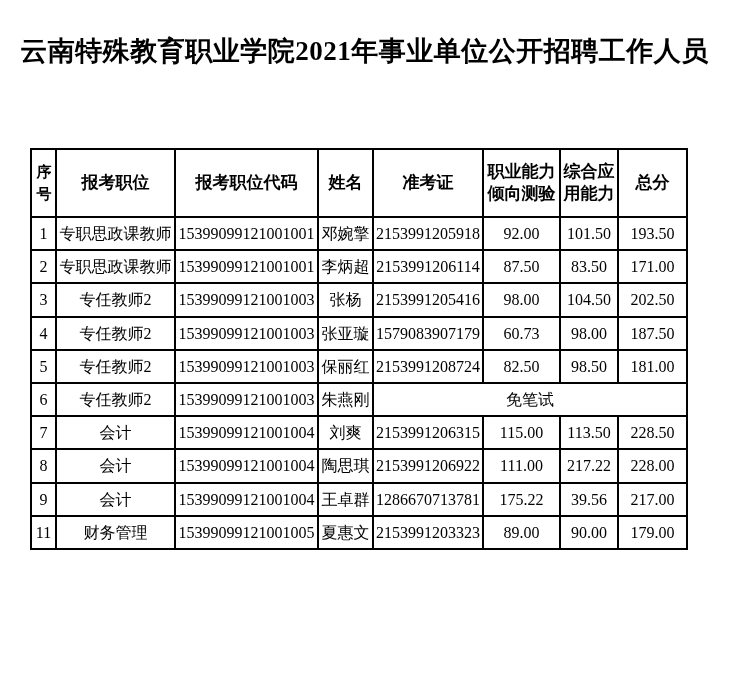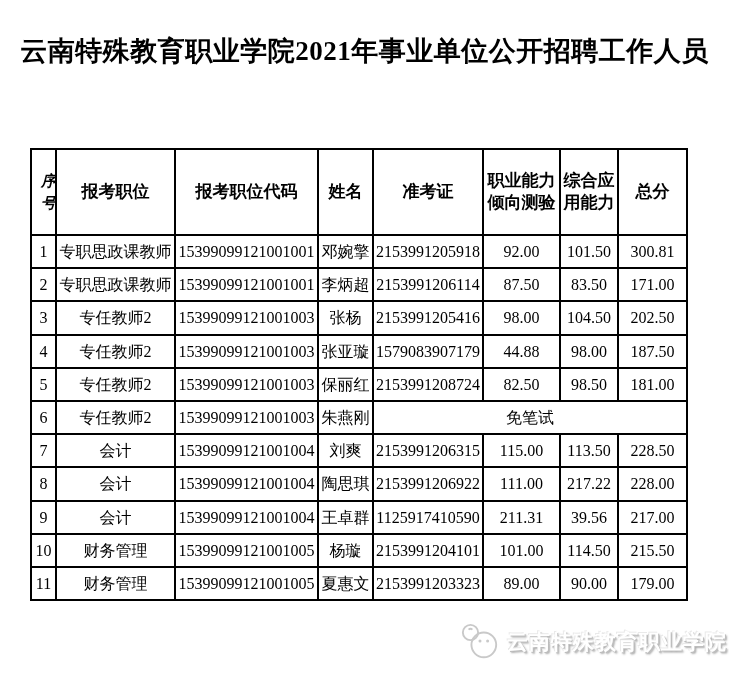--- a/index.html
+++ b/index.html
@@ -42,23 +42,22 @@
   }
   table.roster th{
     font-size:17px;
     font-weight:bold;
     height:66px;
     white-space:normal;
     line-height:22px;
   }
   table.roster th.col-xh{
     font-size:15px;
-    padding:9px;
+    padding:0;
     letter-spacing:-1px;
-    font-style:italic;
   }
   table.roster td{
     font-size:16px;
     height:31.2px;
     line-height:31px;
   }
   td.num-cell{font-size:15px;letter-spacing:0;border-radius:10px;}
   col.c0{width:25px;} col.c1{width:119px;} col.c2{width:143px;}
   col.c3{width:55px;} col.c4{width:110px;} col.c5{width:77px;}
   col.c6{width:58px;} col.c7{width:69px;}
@@ -117,21 +116,21 @@
     </thead>
     <tbody>
         <tr>
           <td>1</td>
           <td>专职思政课教师</td>
           <td class="num-cell">15399099121001001</td>
           <td>邓婉擎</td>
           <td class="num-cell">2153991205918</td>
           <td>92.00</td>
           <td>101.50</td>
-          <td>300.81</td>
+          <td>193.50</td>
         </tr>
         <tr>
           <td>2</td>
           <td>专职思政课教师</td>
           <td class="num-cell">15399099121001001</td>
           <td>李炳超</td>
           <td class="num-cell">2153991206114</td>
           <td>87.50</td>
           <td>83.50</td>
           <td>171.00</td>
@@ -145,21 +144,21 @@
           <td>98.00</td>
           <td>104.50</td>
           <td>202.50</td>
         </tr>
         <tr>
           <td>4</td>
           <td>专任教师2</td>
           <td class="num-cell">15399099121001003</td>
           <td>张亚璇</td>
           <td class="num-cell">1579083907179</td>
-          <td>44.88</td>
+          <td>60.73</td>
           <td>98.00</td>
           <td>187.50</td>
         </tr>
         <tr>
           <td>5</td>
           <td>专任教师2</td>
           <td class="num-cell">15399099121001003</td>
           <td>保丽红</td>
           <td class="num-cell">2153991208724</td>
           <td>82.50</td>
@@ -191,54 +190,32 @@
           <td class="num-cell">2153991206922</td>
           <td>111.00</td>
           <td>217.22</td>
           <td>228.00</td>
         </tr>
         <tr>
           <td>9</td>
           <td>会计</td>
           <td class="num-cell">15399099121001004</td>
           <td>王卓群</td>
-          <td class="num-cell">1125917410590</td>
-          <td>211.31</td>
+          <td class="num-cell">1286670713781</td>
+          <td>175.22</td>
           <td>39.56</td>
           <td>217.00</td>
-        </tr>
-        <tr>
-          <td>10</td>
-          <td>财务管理</td>
-          <td class="num-cell">15399099121001005</td>
-          <td>杨璇</td>
-          <td class="num-cell">2153991204101</td>
-          <td>101.00</td>
-          <td>114.50</td>
-          <td>215.50</td>
         </tr>
         <tr>
           <td>11</td>
           <td>财务管理</td>
           <td class="num-cell">15399099121001005</td>
           <td>夏惠文</td>
           <td class="num-cell">2153991203323</td>
           <td>89.00</td>
           <td>90.00</td>
           <td>179.00</td>
         </tr>
       </tbody>
   </table>
 
-  <div class="footer">
-    <svg class="logo" viewBox="0 0 44 42">
-      <g fill="none" stroke="#c9c9c9" stroke-width="2">
-        <circle cx="12" cy="11" r="8"></circle>
-        <circle cx="26" cy="24" r="13"></circle>
-        <circle cx="22" cy="20" r="1.6" fill="#c9c9c9" stroke="none"></circle>
-        <circle cx="30" cy="20" r="1.6" fill="#c9c9c9" stroke="none"></circle>
-        <path d="M10 8 q2 -2 4 0"></path>
-      </g>
-    </svg>
-    <span class="wm-text">云南特殊教育职业学院</span>
-  </div>
 
 </div>
 
 </body></html>

